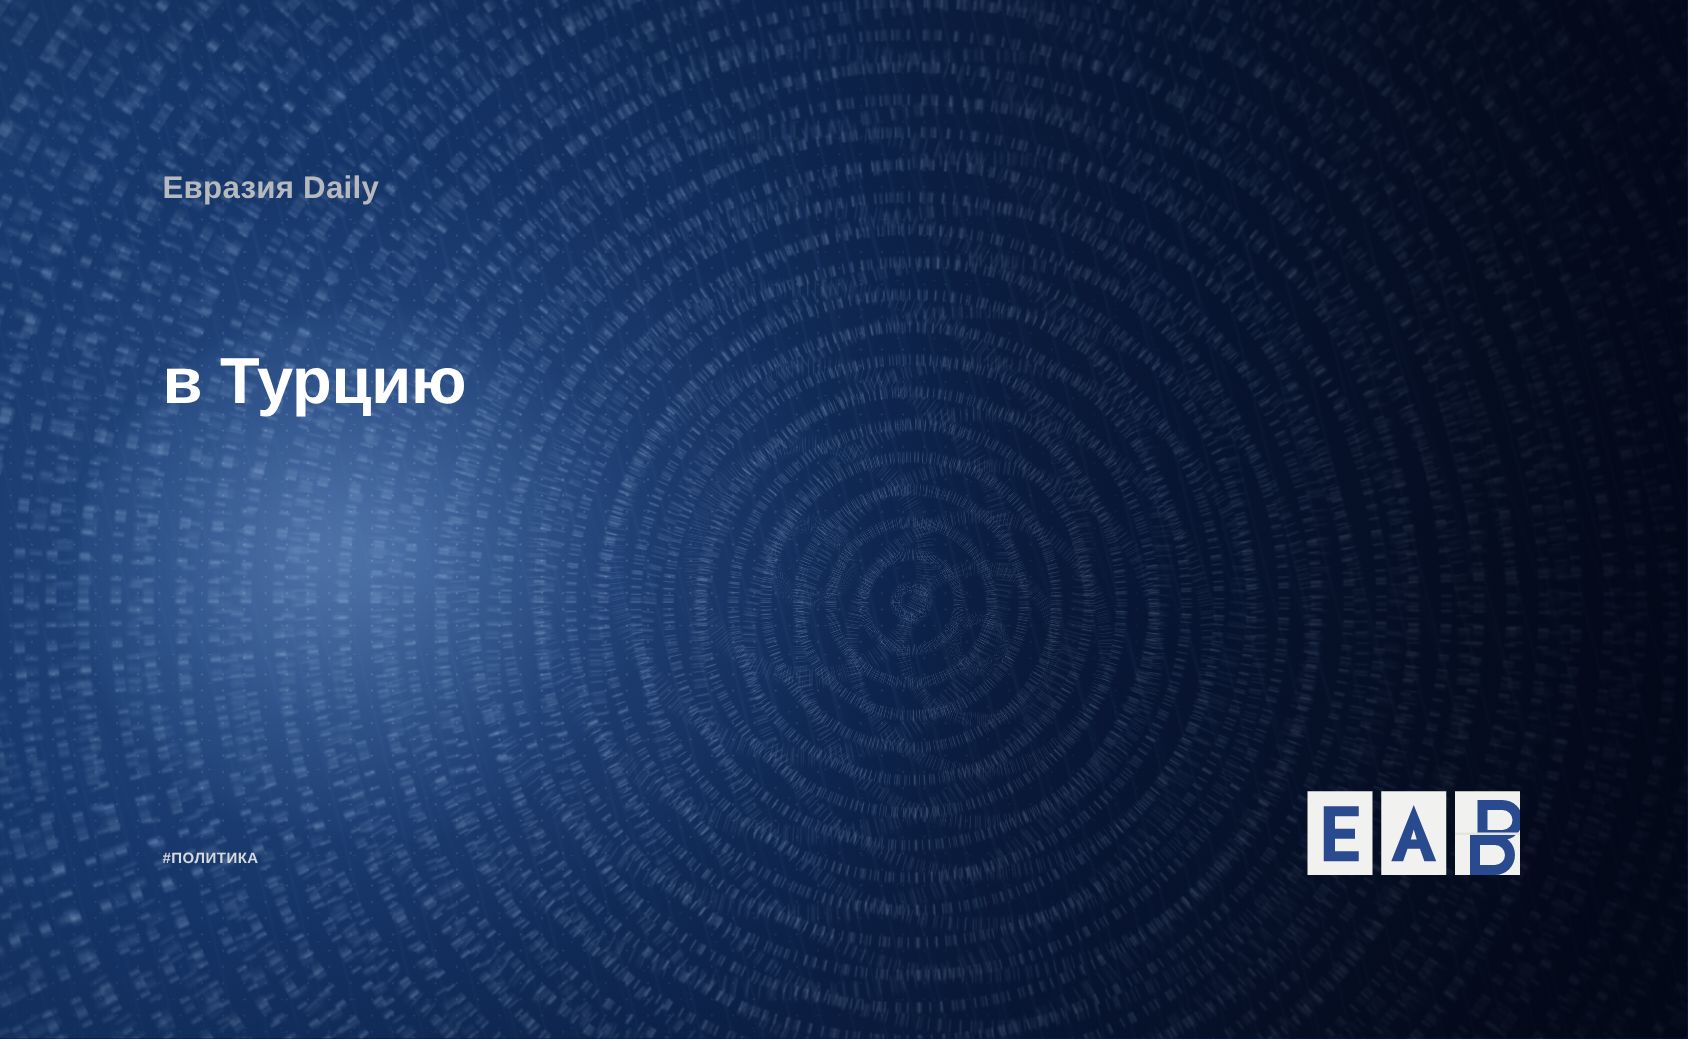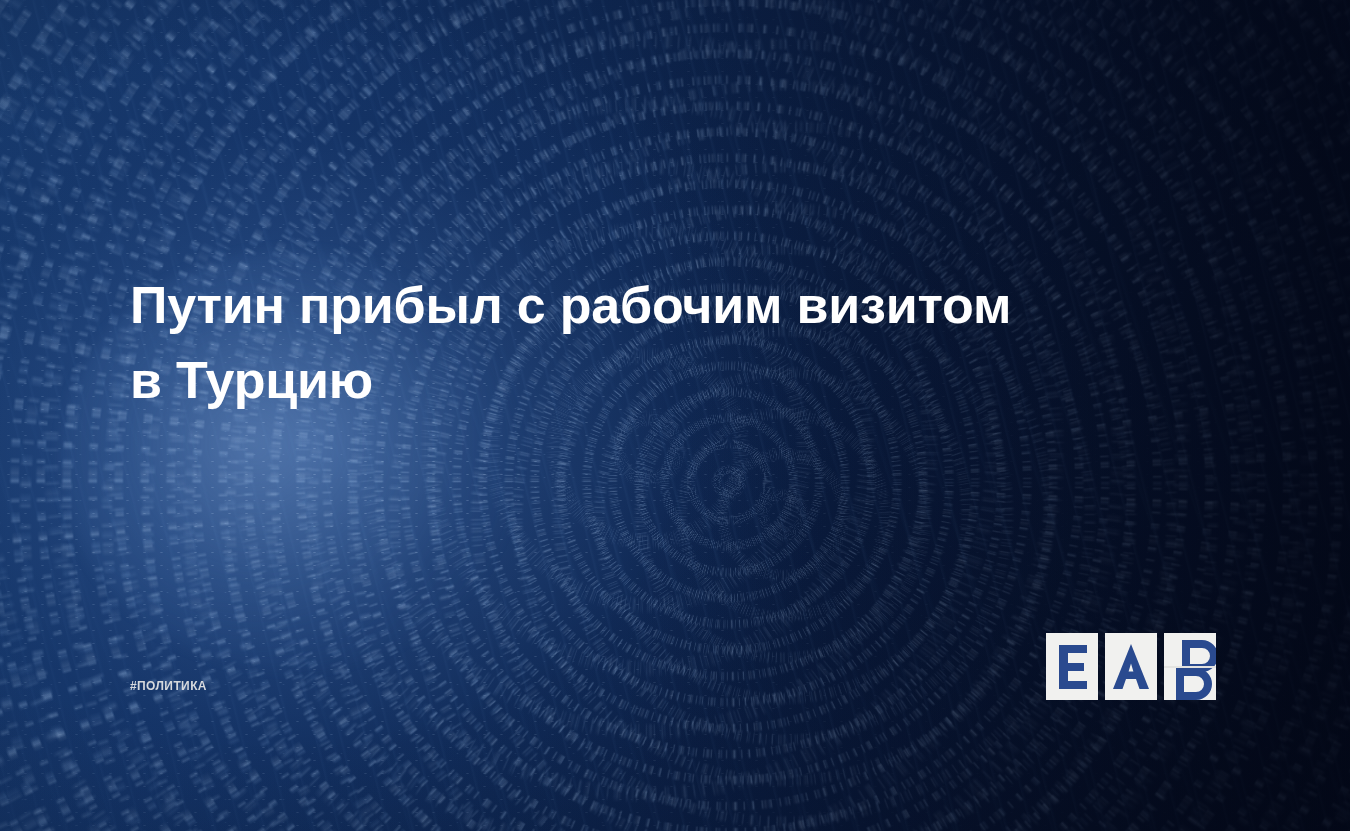--- a/index.html
+++ b/index.html
@@ -208,23 +208,23 @@
     <div class="trails"></div>
     <div class="trails t2"></div>
     <div class="trails t3"></div>
     <div class="streaks"></div>
     <div class="speckle"></div>
     <div class="bg-vignette"></div>
   </div>
 
   <div class="content">
 
+    <div class="brand">Евразия Daily</div>
 
     <div class="headline">
-      <span class="ln">Путин прибыл с рабочим визитом</span>
       <span class="ln">в Турцию</span>
     </div>
 
     <div class="tag">#ПОЛИТИКА</div>
 
     <div class="logo">
 
       <div class="logo-tile">
         <span>
           <svg width="52" height="67" viewBox="0 0 52 67" aria-hidden="true">

